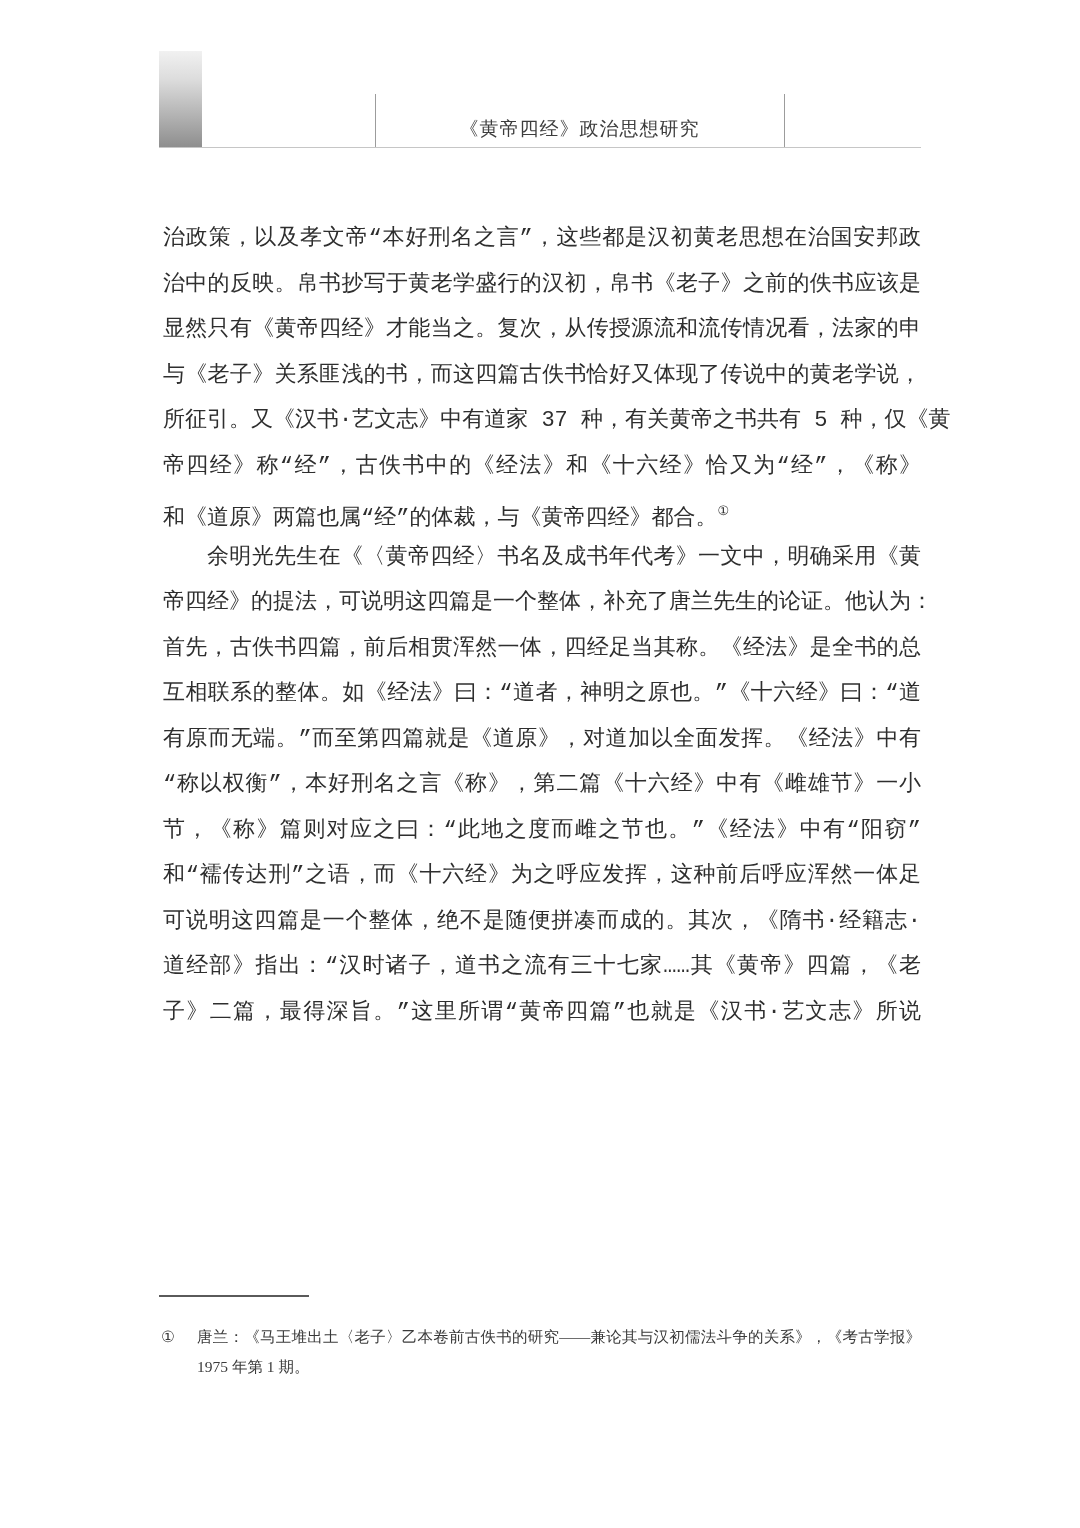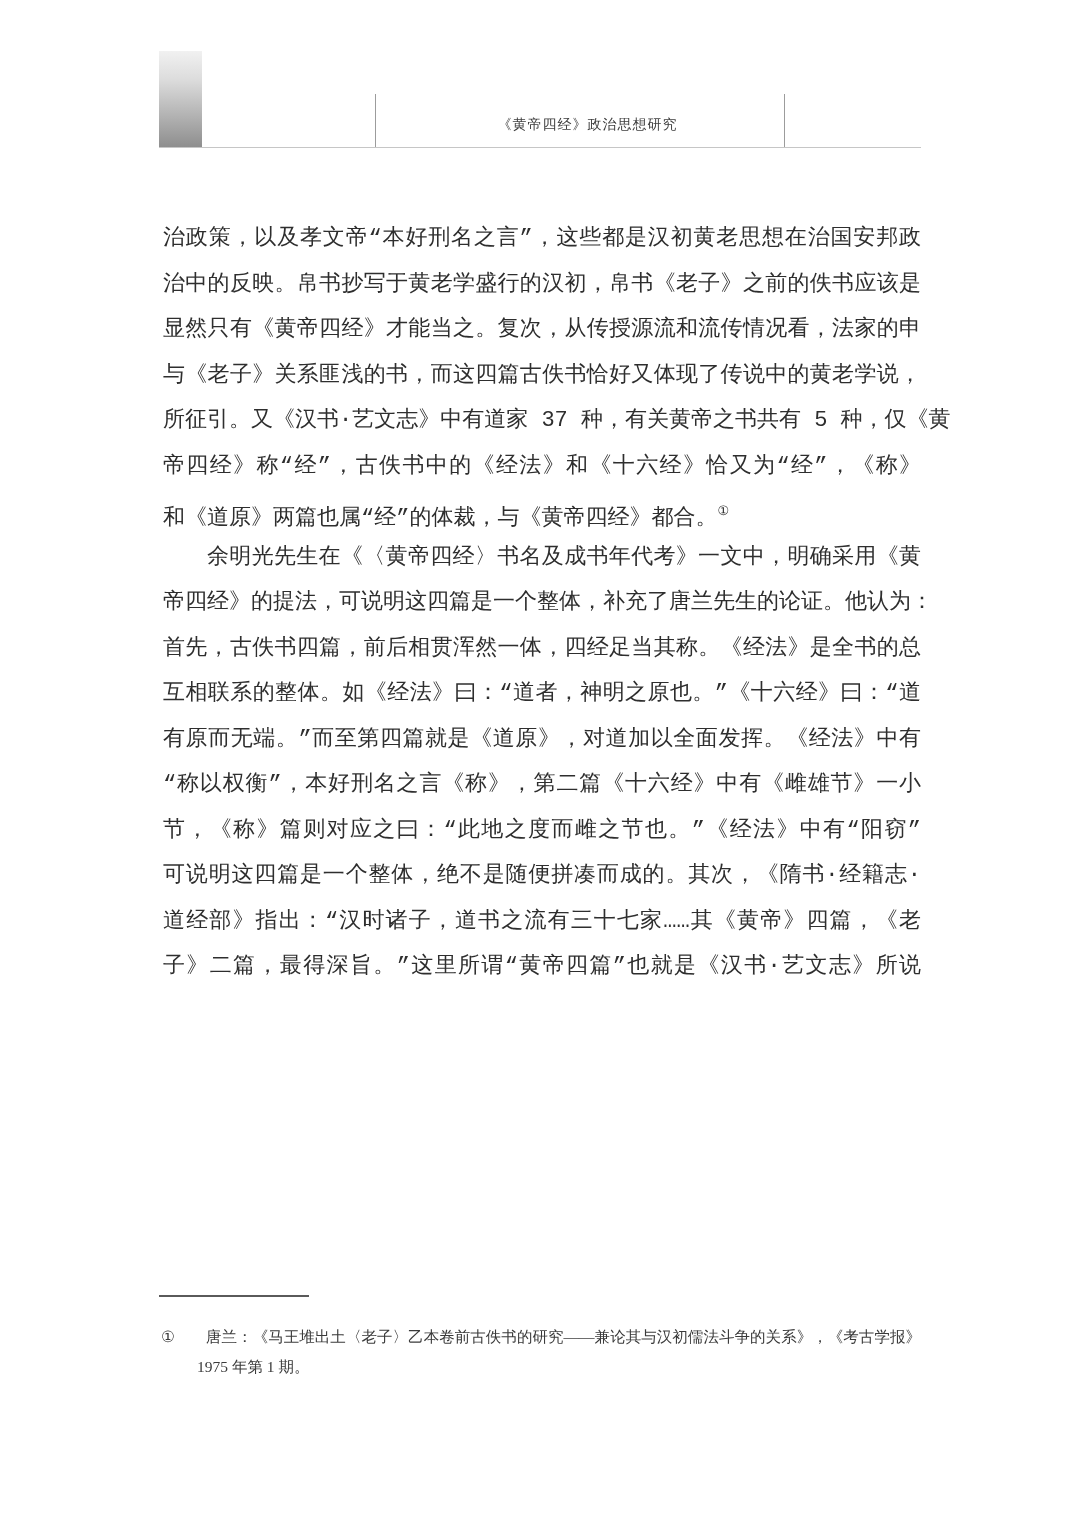--- a/index.html
+++ b/index.html
@@ -41,24 +41,24 @@
   .header-tick {
     position: absolute;
     top: 94px;
     width: 1px; height: 53px;
     background: #9c9c9c;
   }
   .tick-left  { left: 375px; }
   .tick-right { left: 784px; }
   .running-head {
     position: absolute;
-    left: 383px; top: 116px;
+    left: 375px; top: 116px;
     width: 409px;
     text-align: center;
-    font-size: 14px;
+    font-size: 19px;
     letter-spacing: 1px;
     color: #3d3d3d;
     white-space: nowrap;
   }
 
   
   .body-text {
     position: absolute;
     left: 163px; top: 216px;
     width: 758px;
@@ -110,21 +110,20 @@
   }
   .footnote-body { flex: 1; }
   .footnote-line {
     line-height: 30px;
     white-space: nowrap;
   }
   .footnote-line.justified {
     text-align: justify;
     text-align-last: justify;
     text-justify: inter-character;
-    margin-left: 9px;
   }
 </style>
 </head>
 <body>
 
 <div class="page">
 
   <div class="page-number-bar">
     <div class="page-number">006</div>
   </div>
@@ -143,20 +142,21 @@
     <div class="body-line para-end">
       <span>和《道原》两篇也属“经”的体裁，与《黄帝四经》都合。</span><span class="fn-ref">①</span>
     </div>
     <div class="body-line para-start">余明光先生在《〈黄帝四经〉书名及成书年代考》一文中，明确采用《黄</div>
     <div class="body-line">帝四经》的提法，可说明这四篇是一个整体，补充了唐兰先生的论证。他认为：</div>
     <div class="body-line">首先，古佚书四篇，前后相贯浑然一体，四经足当其称。《经法》是全书的总</div>
     <div class="body-line">互相联系的整体。如《经法》曰：“道者，神明之原也。”《十六经》曰：“道</div>
     <div class="body-line">有原而无端。”而至第四篇就是《道原》，对道加以全面发挥。《经法》中有</div>
     <div class="body-line">“称以权衡”，本好刑名之言《称》，第二篇《十六经》中有《雌雄节》一小</div>
     <div class="body-line">节，《称》篇则对应之曰：“此地之度而雌之节也。”《经法》中有“阳窃”</div>
+    <div class="body-line">和“襦传达刑”之语，而《十六经》为之呼应发挥，这种前后呼应浑然一体足</div>
     <div class="body-line">可说明这四篇是一个整体，绝不是随便拼凑而成的。其次，《隋书·经籍志·</div>
     <div class="body-line">道经部》指出：“汉时诸子，道书之流有三十七家……其《黄帝》四篇，《老</div>
     <div class="body-line">子》二篇，最得深旨。”这里所谓“黄帝四篇”也就是《汉书·艺文志》所说</div>
   </div>
 
   <div class="footnote-separator"></div>
   <div class="footnote">
     <div class="footnote-marker">①</div>
     <div class="footnote-body">
       <div class="footnote-line justified">唐兰：《马王堆出土〈老子〉乙本卷前古佚书的研究——兼论其与汉初儒法斗争的关系》，《考古学报》</div>

